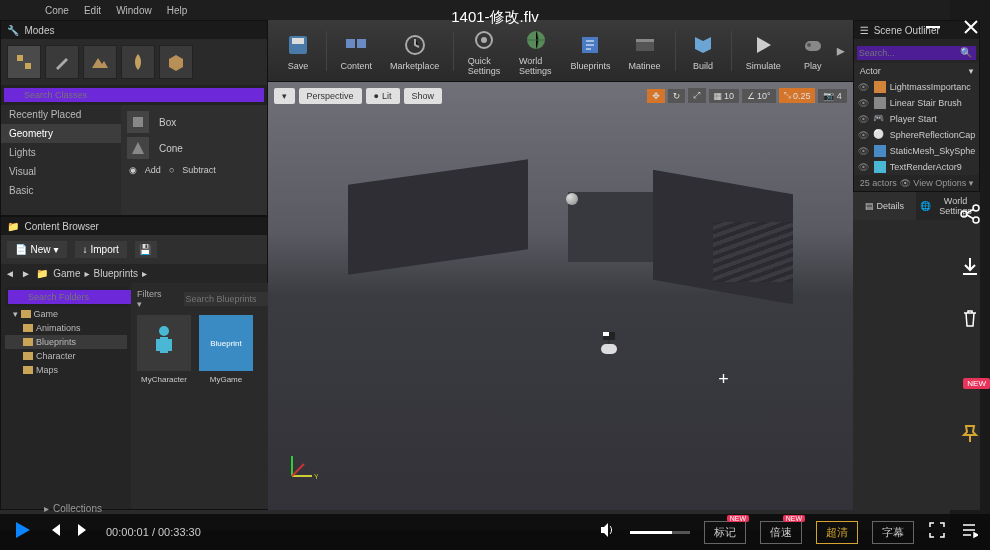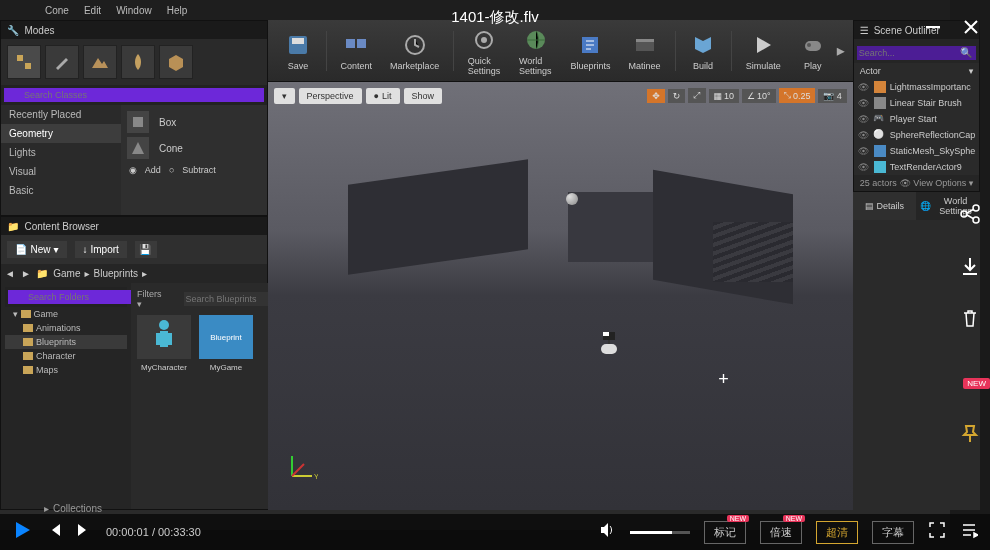--- a/index.html
+++ b/index.html
@@ -37,21 +37,21 @@
 .tree-item{color:#bbb;font-size:9px;padding:2px 0 2px 8px;cursor:pointer;display:flex;align-items:center;gap:3px}
 .tree-item.sub{padding-left:18px}
 .tree-item.active{background:#3a3a3a}
 .folder-icon{width:10px;height:8px;background:#c9a558;display:inline-block}
 .cb-assets{flex:1;background:#2a2a2a;padding:6px}
 .filters-bar{display:flex;gap:22px;margin-bottom:6px;align-items:center}
 .filters-bar span{color:#aaa;font-size:9px}
 .filters-bar input{flex:1;background:#333;border:none;color:#aaa;font-size:9px;padding:2px;outline:none}
 .assets-grid{display:flex;gap:8px}
 .asset{width:54px;text-align:center}
-.asset-thumb{width:54px;height:44px;background:#3a8bc4;margin-bottom:4px;display:flex;align-items:center;justify-content:center;color:#fff;font-size:8px}
+.asset-thumb{width:54px;height:56px;background:#3a8bc4;margin-bottom:4px;display:flex;align-items:center;justify-content:center;color:#fff;font-size:8px}
 .asset-thumb.char{background:#3a3a3a}
 .asset-name{color:#ccc;font-size:8px}
 .center-col{flex:1;display:flex;flex-direction:column}
 .toolbar{height:62px;background:linear-gradient(#3a3a3a,#2a2a2a);display:flex;align-items:center;padding:0 8px;gap:2px;border-bottom:1px solid #111}
 .tb-btn{display:flex;flex-direction:column;align-items:center;padding:4px 8px;cursor:pointer;color:#ccc;font-size:9px;gap:2px}
 .tb-icon{width:28px;height:28px;display:flex;align-items:center;justify-content:center}
 .tb-sep{width:1px;height:40px;background:#444;margin:0 4px}
 .viewport{flex:1;background:#3d3d3d;position:relative;overflow:hidden}
 .vp-toolbar{position:absolute;top:6px;left:6px;display:flex;gap:4px;z-index:5}
 .vp-btn{background:#e0e0e0;color:#333;font-size:9px;padding:3px 8px;border-radius:2px;cursor:pointer;display:flex;align-items:center;gap:3px}

